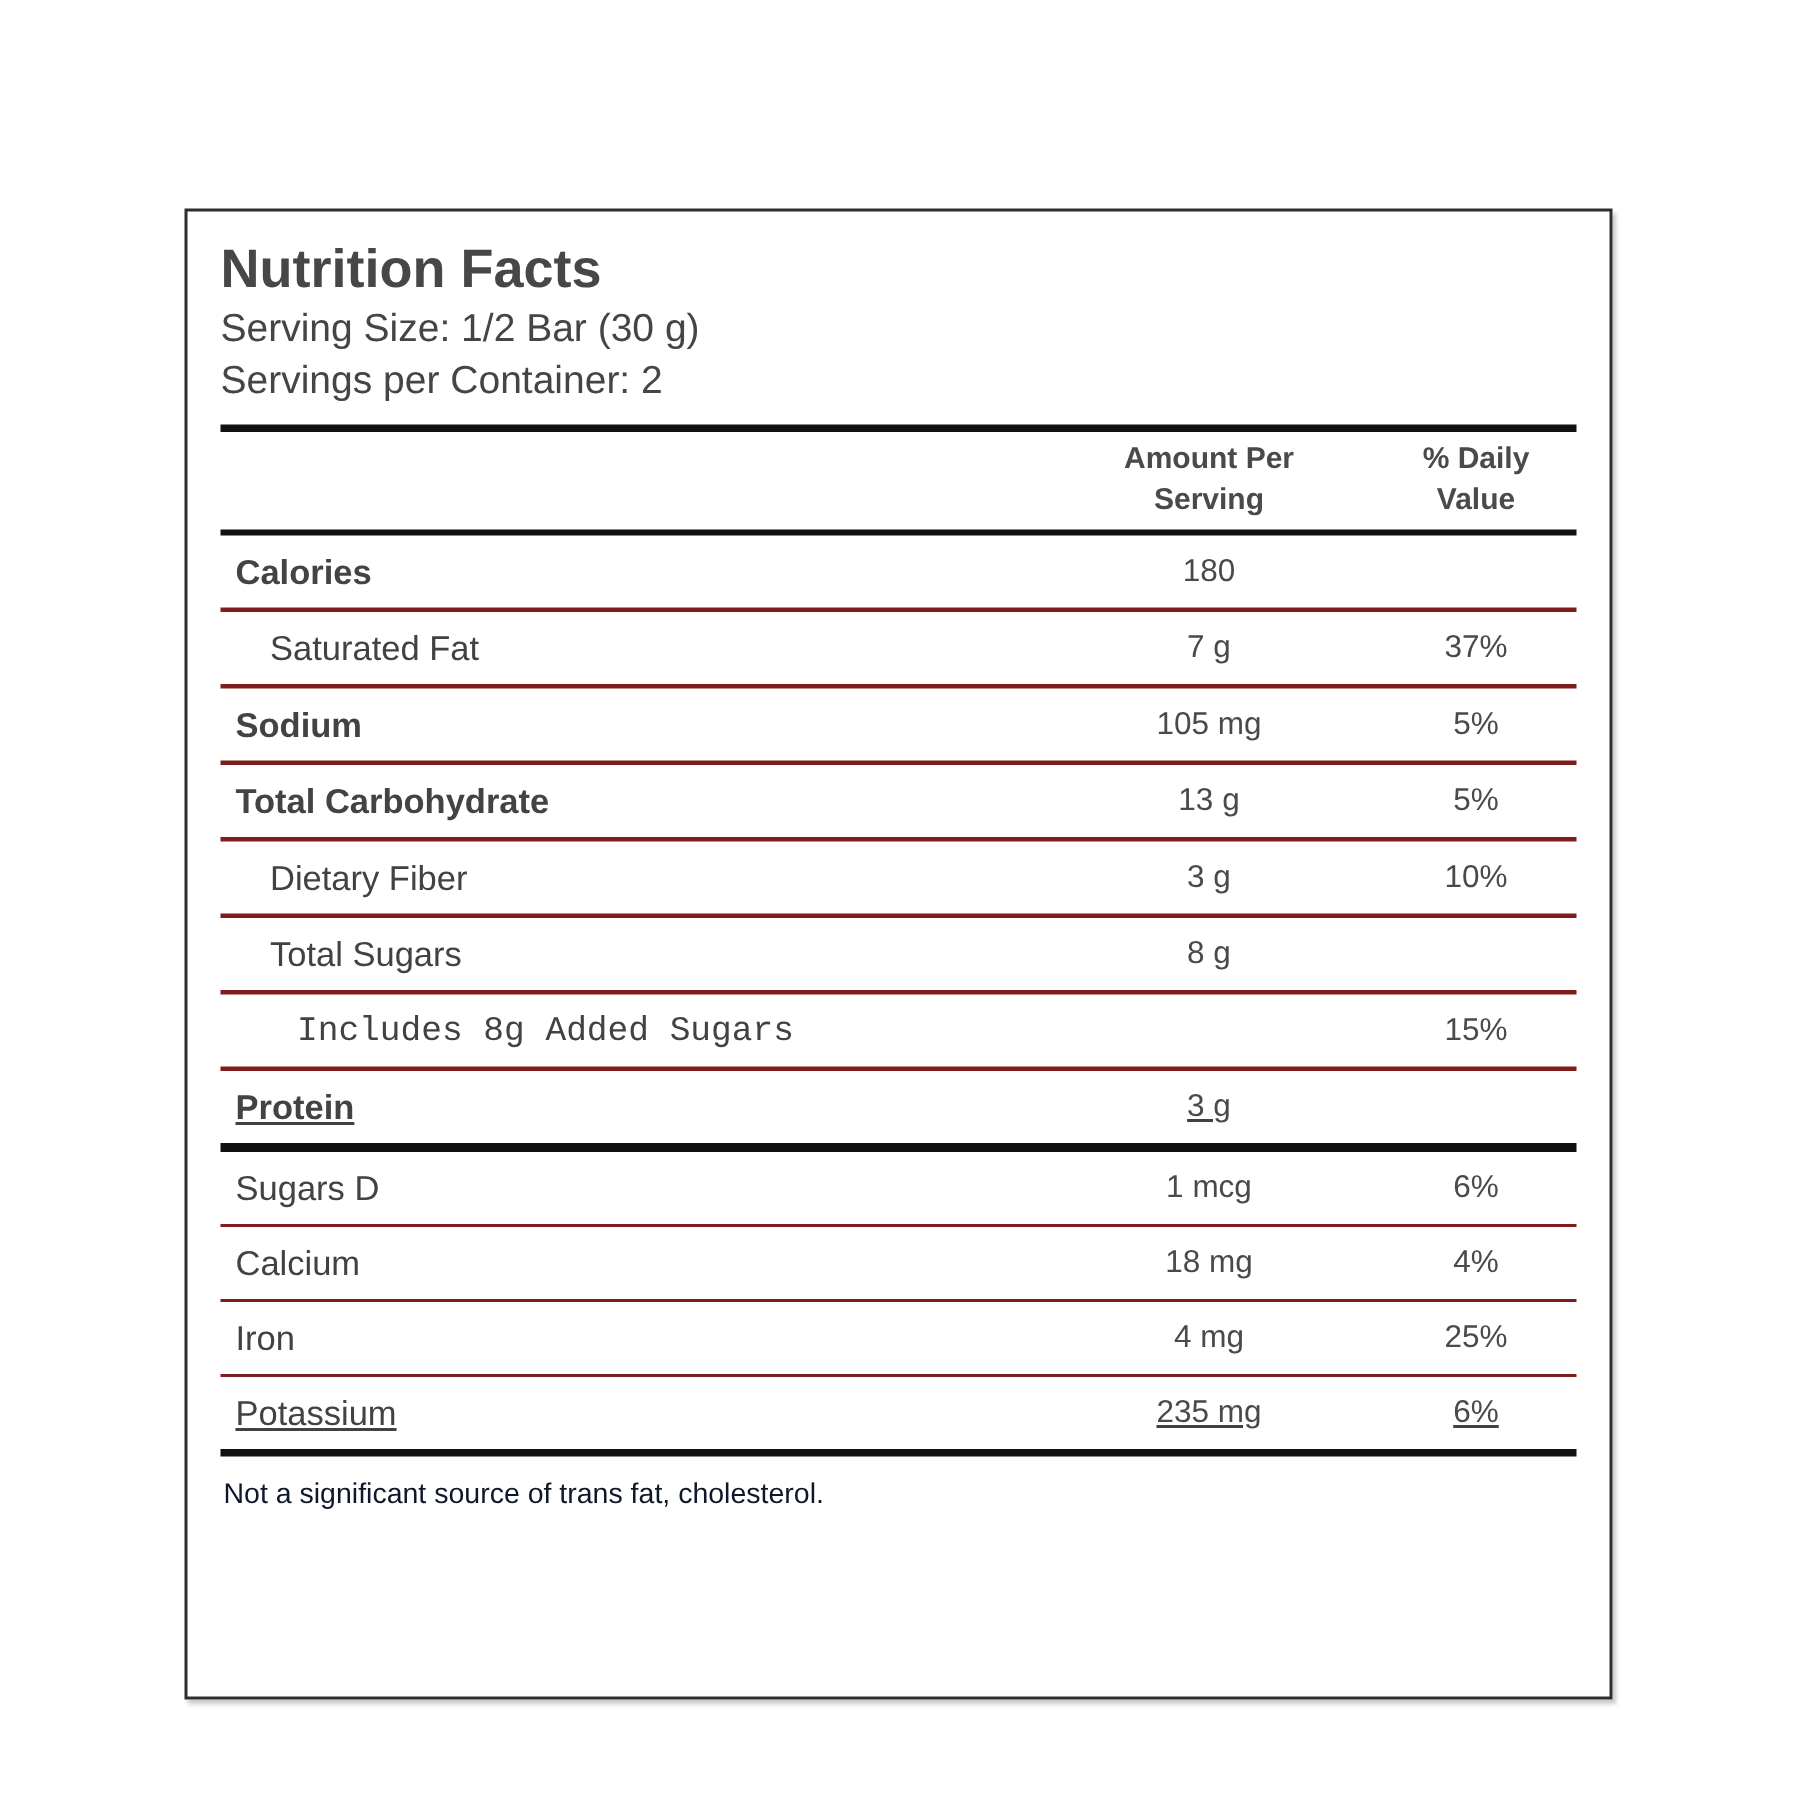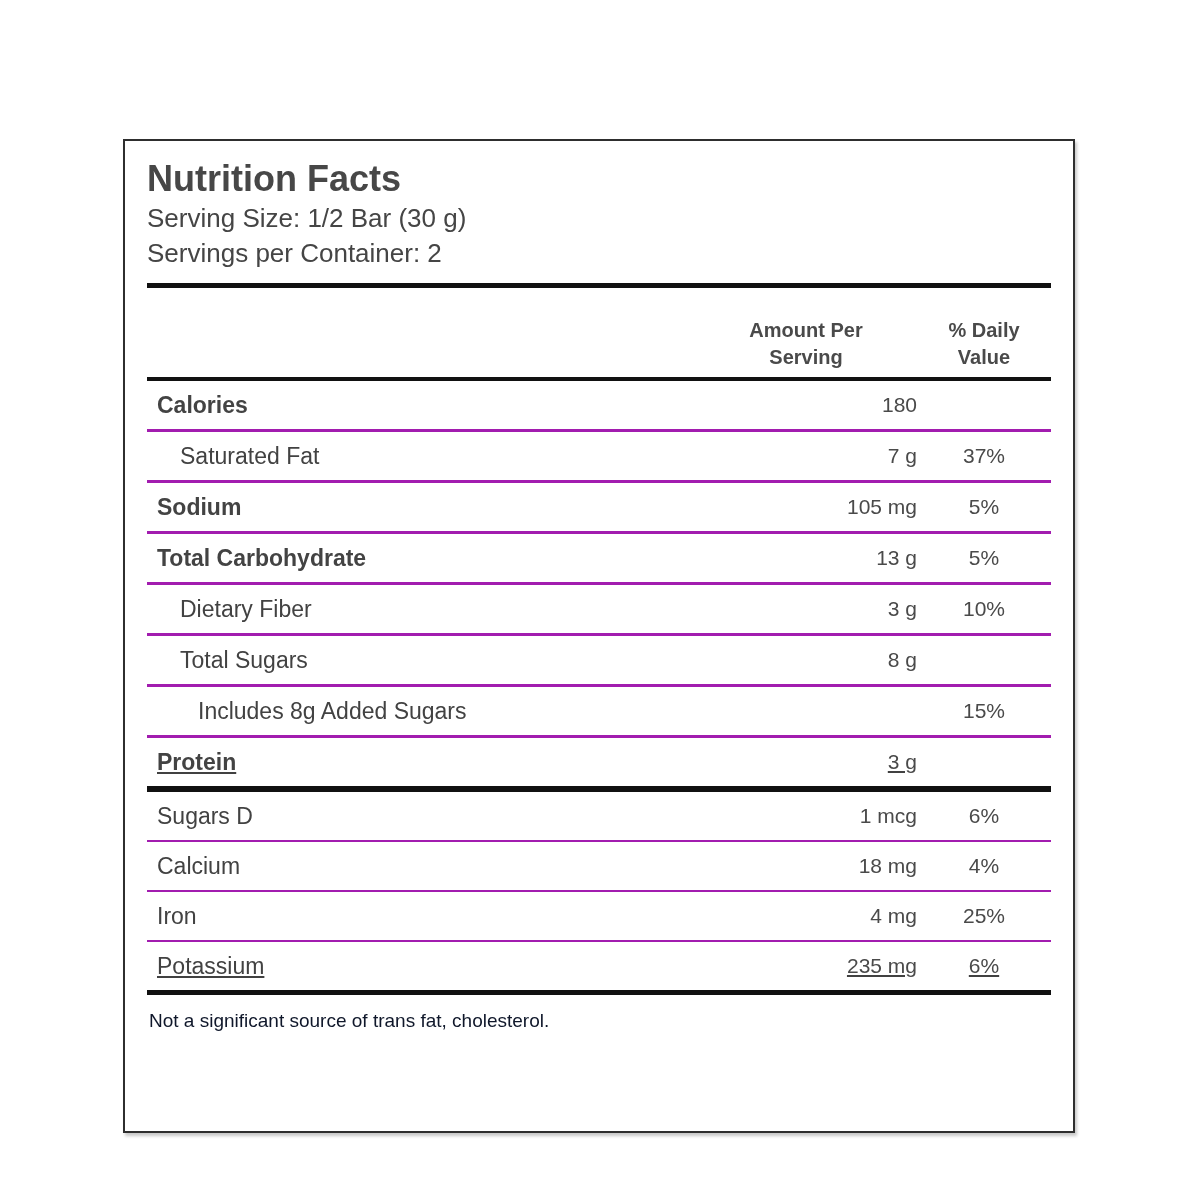--- a/index.html
+++ b/index.html
@@ -48,53 +48,52 @@
     width: 100%;
   }
   .bar-top { height: 5px; margin-top: 12px; }
   .bar-under-header { height: 4px; }
   .bar-section-thick { height: 6px; }
   .bar-section-bottom { height: 5px; }
   .header-row {
     display: flex;
     align-items: center;
     padding: 5px 0 6px 0;
-    margin-top: 24px;
   }
   .hcell {
     white-space: pre-line;
     text-align: center;
     font-weight: bold;
     font-size: 20px;
     line-height: 27px;
     color: #4a4a4a;
   }
   .h-spacer { flex: 1; }
   .col-amt { width: 222px; }
   .col-dv  { width: 134px; }
   .row {
     display: flex;
     align-items: center;
     height: 48px;
-    border-bottom: 3px solid #a21caf;
+    border-bottom: 3px solid #7f1d1d;
   }
   .row.no-line { border-bottom: none; text-decoration: underline; }
   .micro-section .row { border-bottom-width: 2px; }
   .c-name {
     flex: 1;
     padding-left: 10px;
     font-size: 23px;
     color: #424242;
   }
   .c-name.b { font-weight: bold; color: #434343; }
   .c-name.ind1 { padding-left: 33px; }
-  .c-name.ind2 { padding-left: 51px; }
+  .c-name.ind2 { padding-left: 51px; font-family: Liberation Mono, monospace; }
   .c-amt {
     width: 222px;
-    text-align: right;
+    text-align: center;
     font-size: 21px;
     color: #4a4a4a;
   }
   .c-dv {
     width: 134px;
     text-align: center;
     font-size: 21px;
     color: #4a4a4a;
   }
   .footnote {

